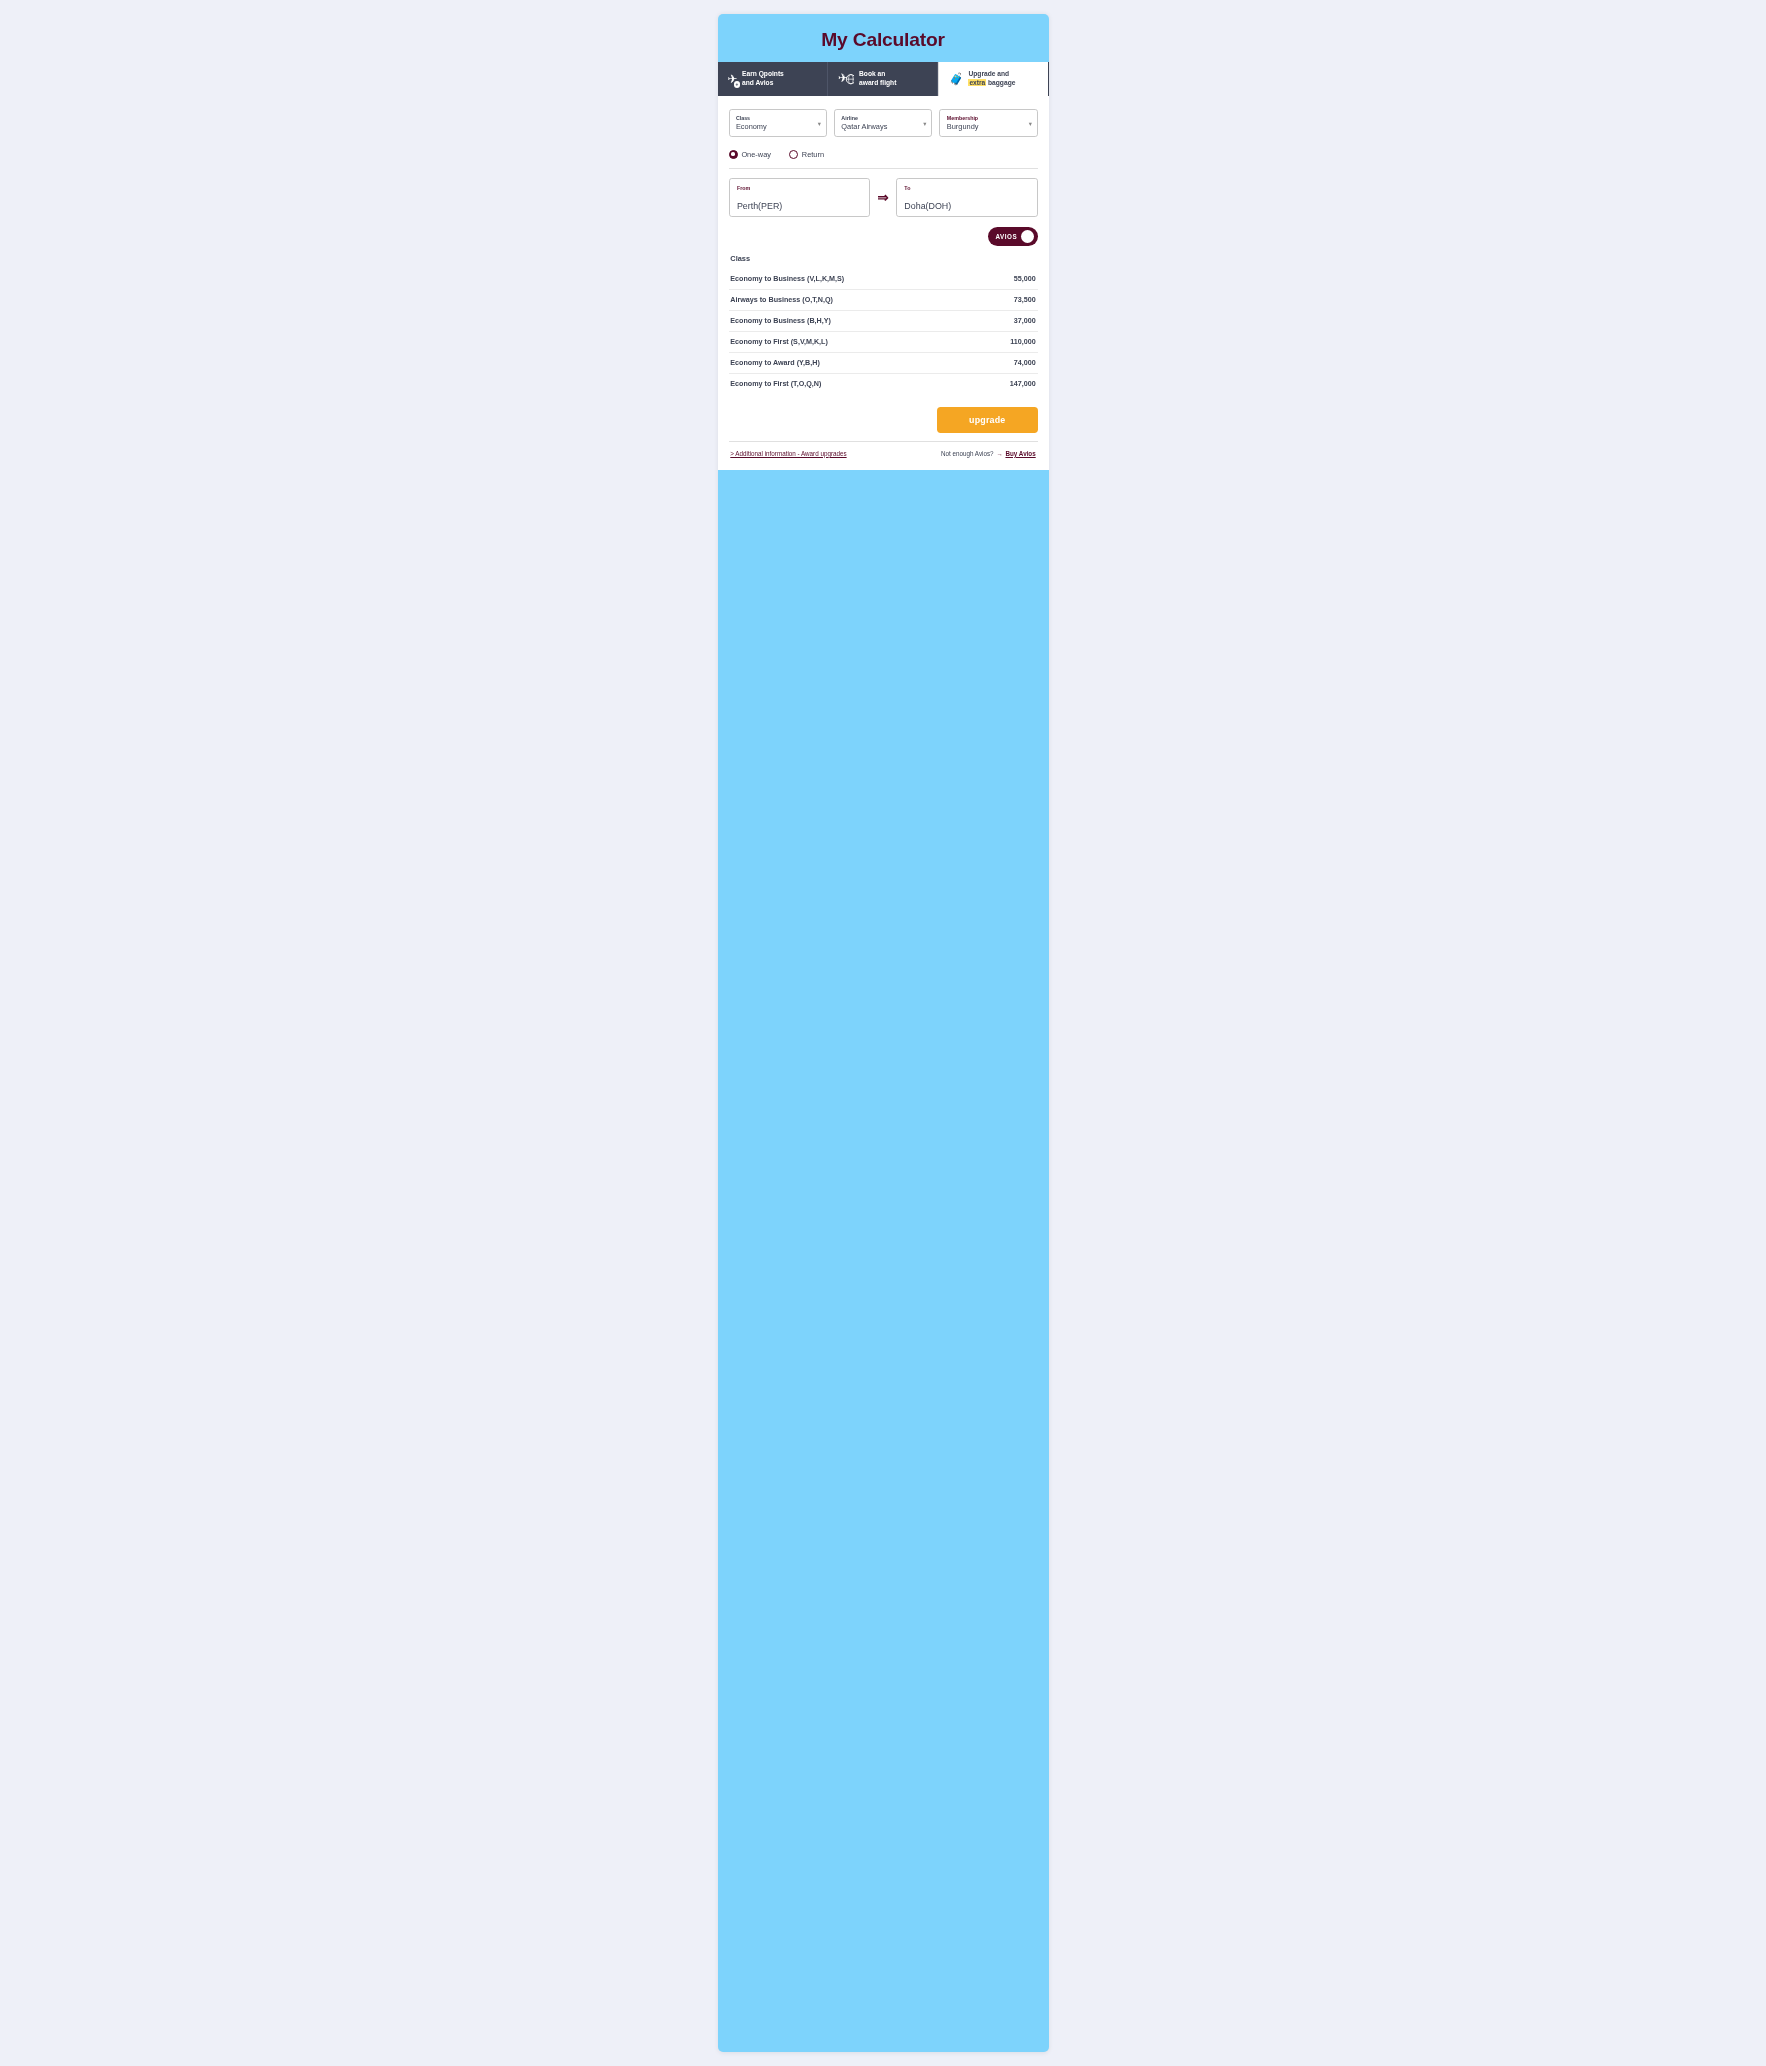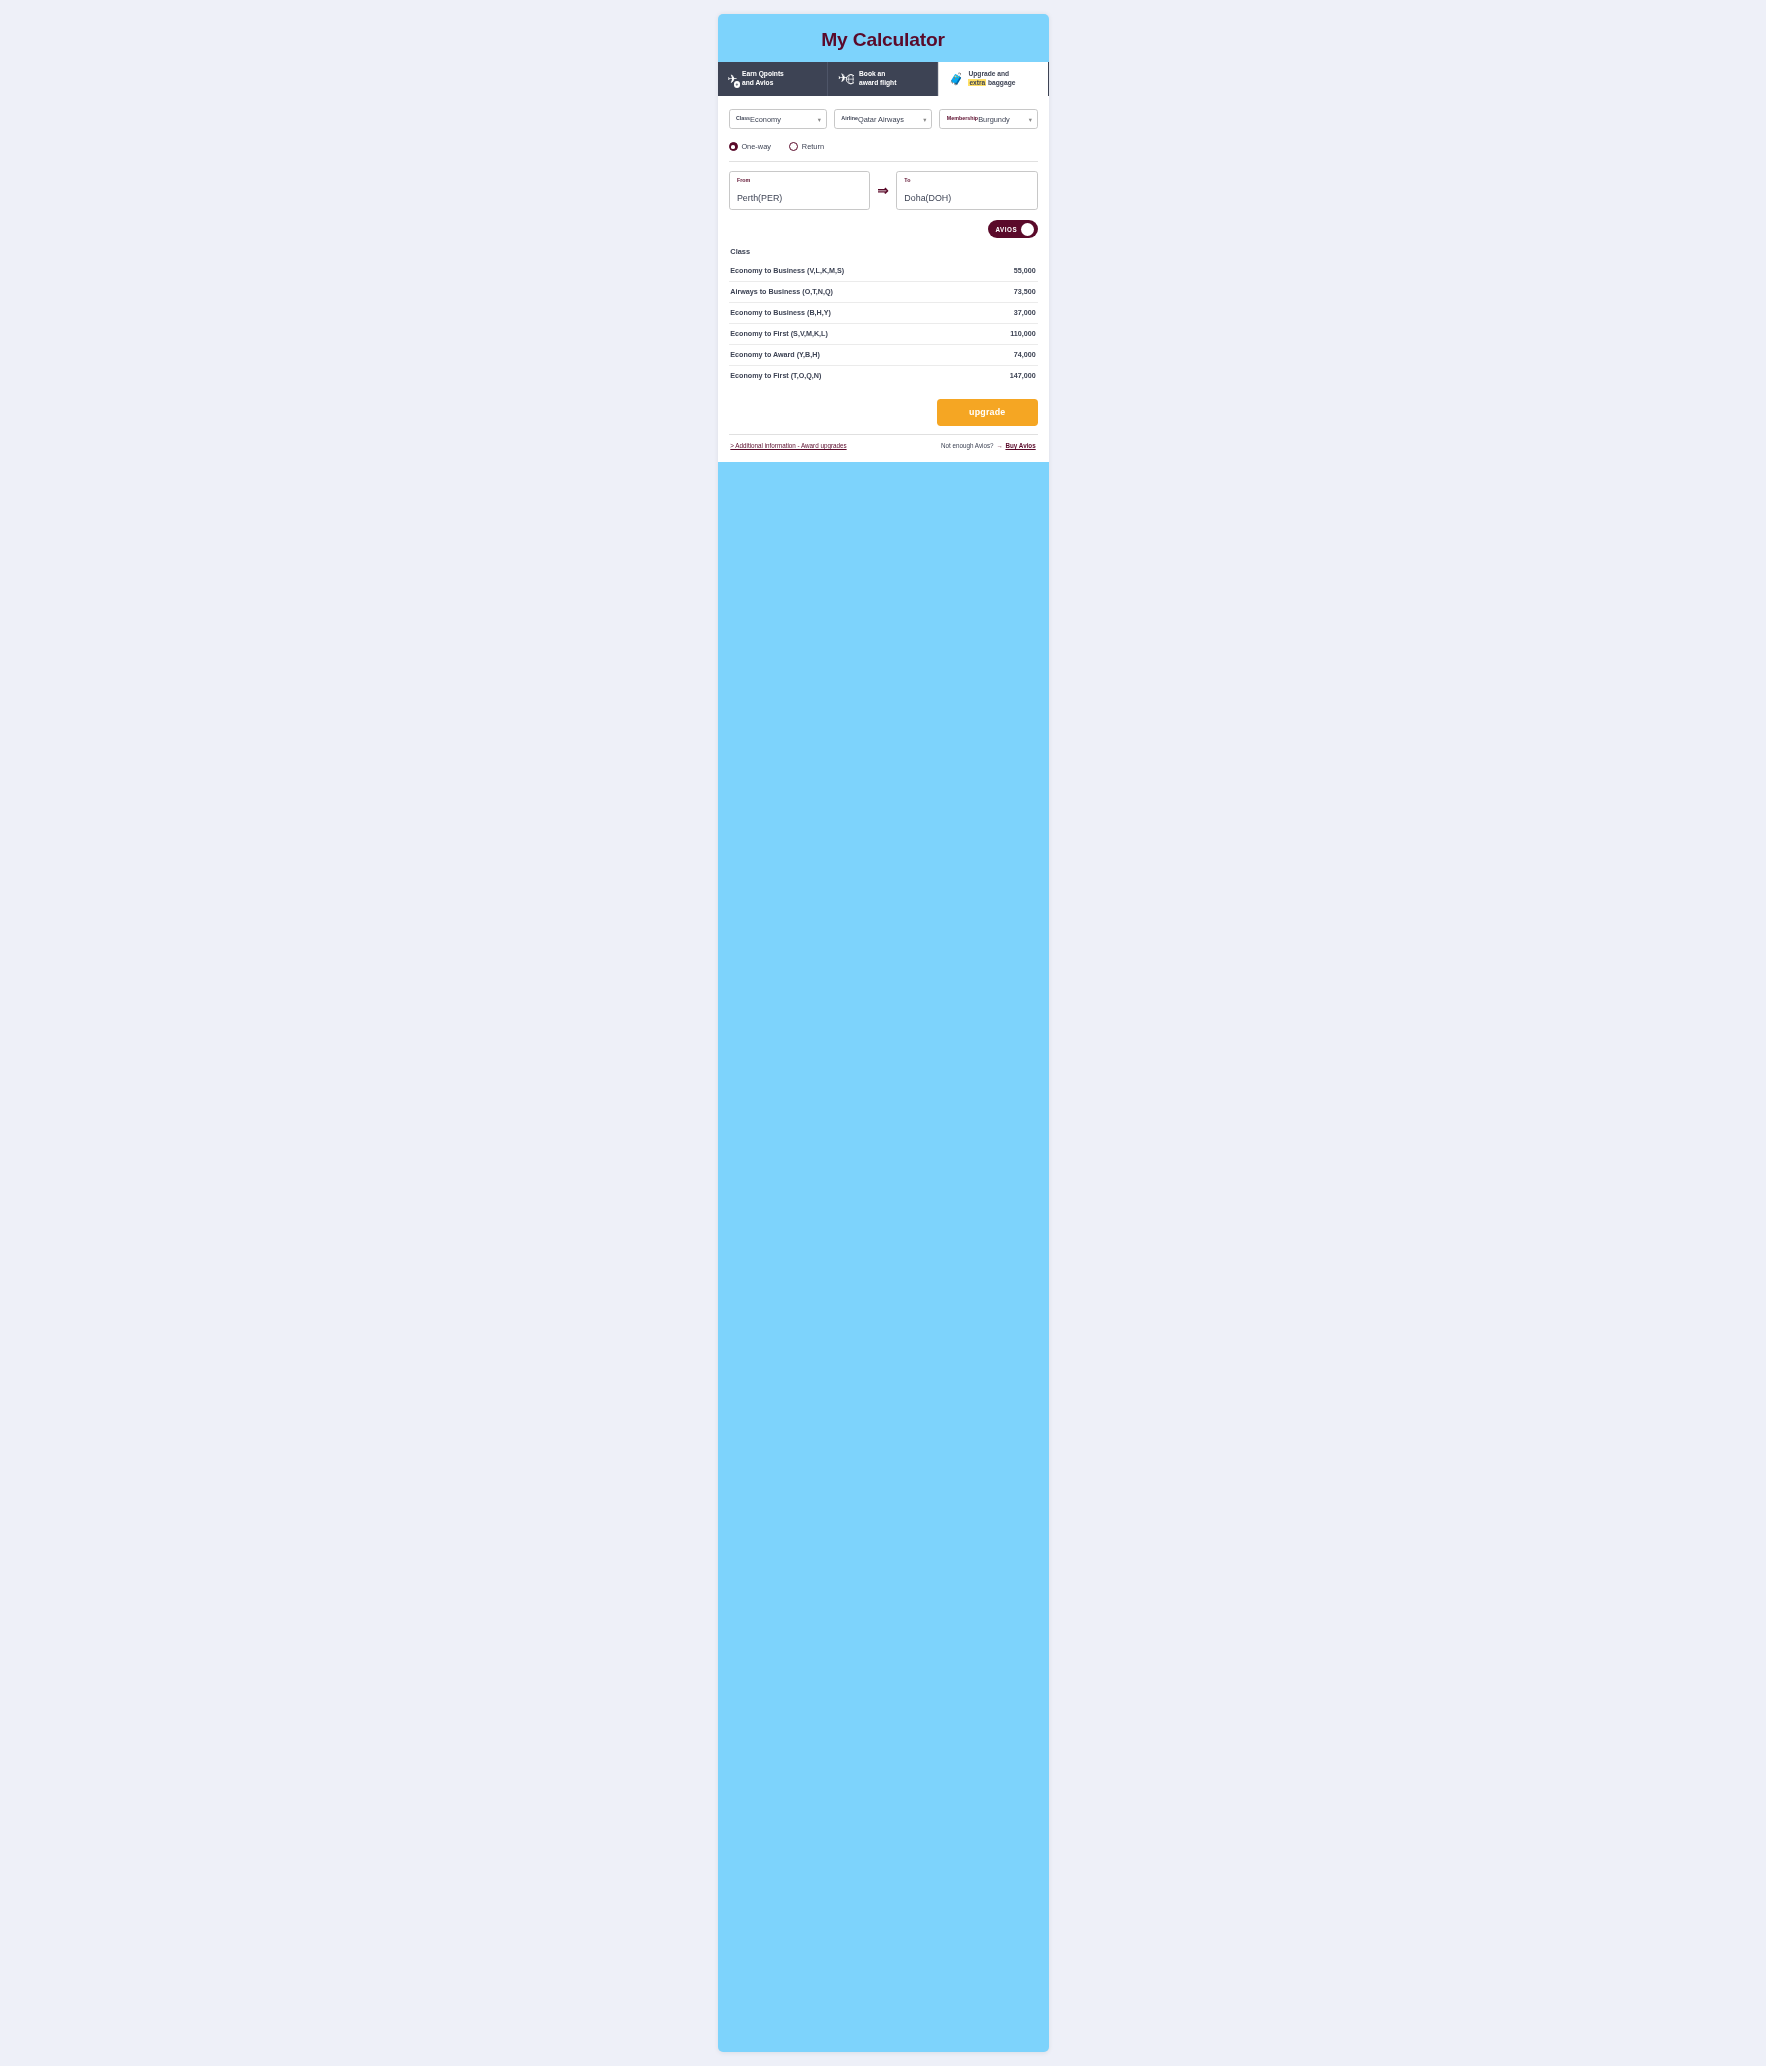--- a/index.html
+++ b/index.html
@@ -103,20 +103,21 @@
       display: flex;
       gap: 7.4px;
       margin-bottom: 13px;
     }
     .dropdown-field {
       flex: 1;
       border: 0.7px solid #c8c8c8;
       border-radius: 2.8px;
       padding: 4.6px 6.4px;
       display: flex;
+      flex-direction: column;
       cursor: pointer;
       position: relative;
     }
     .dropdown-label {
       font-size: 0.72rem;
       font-weight: 700;
       color: #3d4354;
       margin-bottom: 1.4px;
     }
     .dropdown-value {

